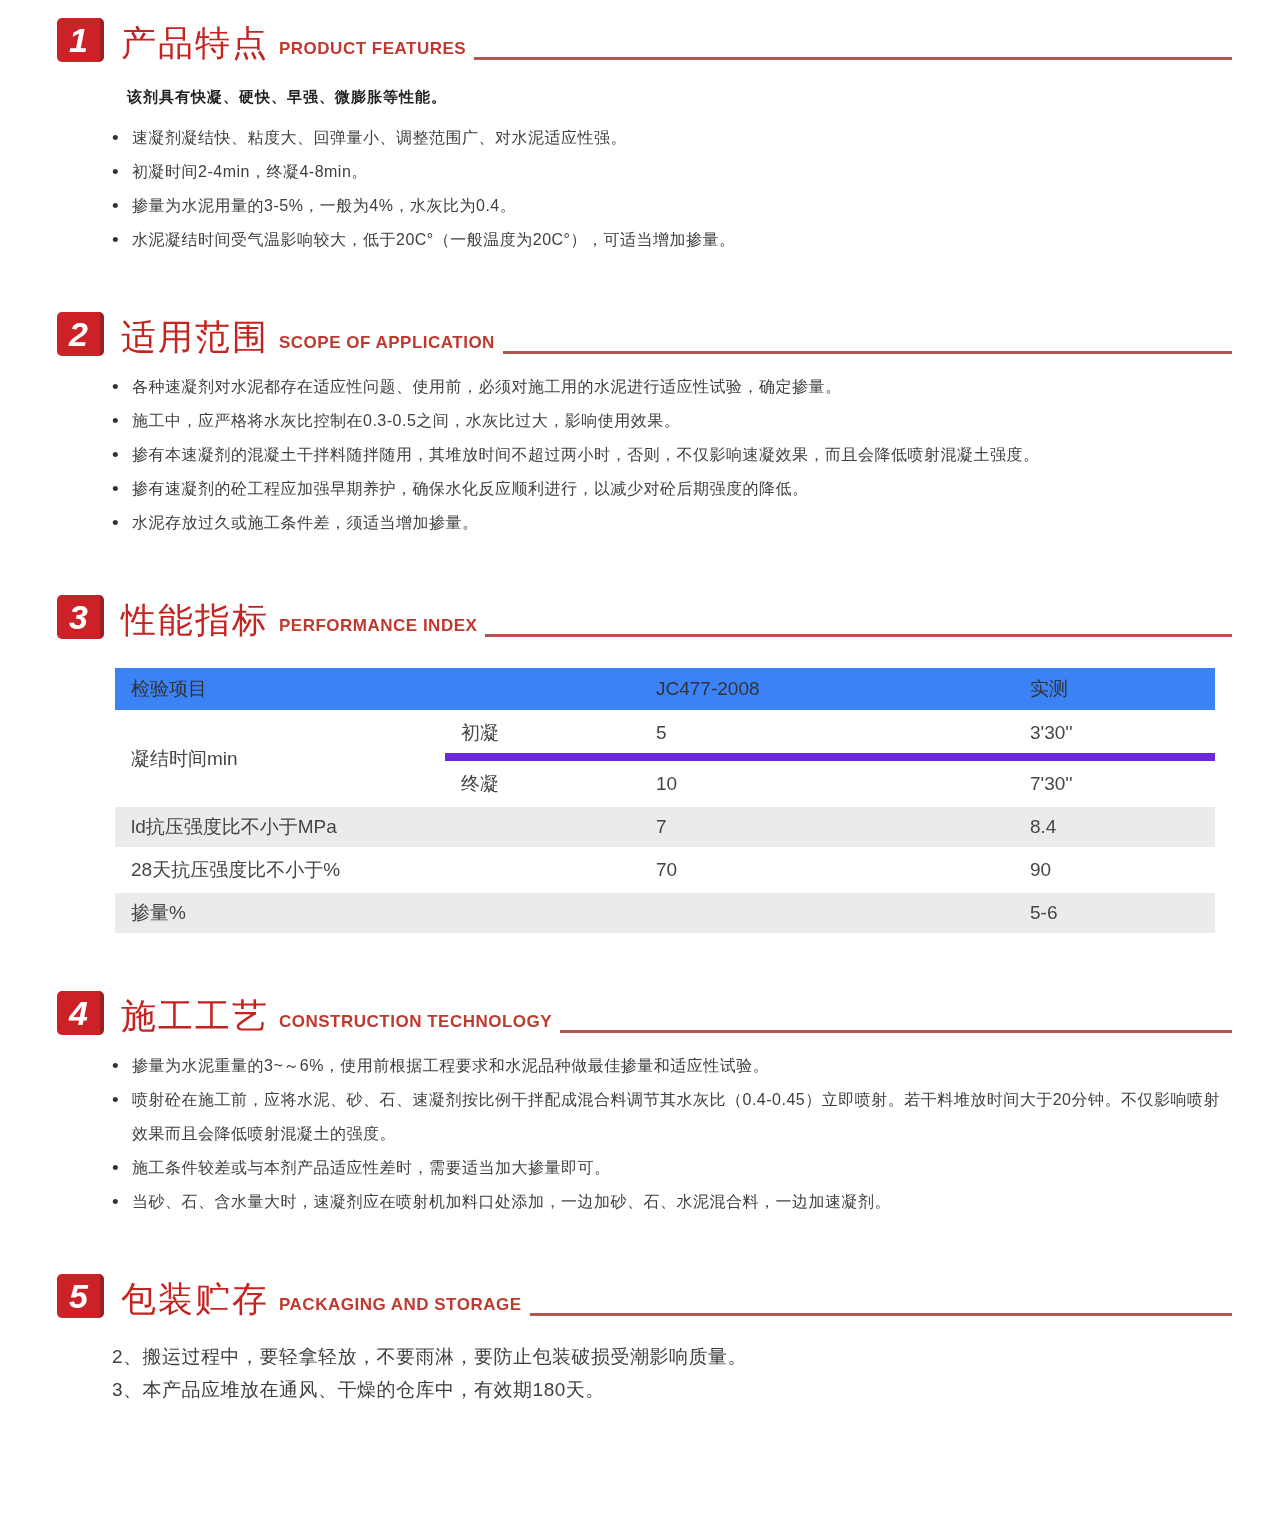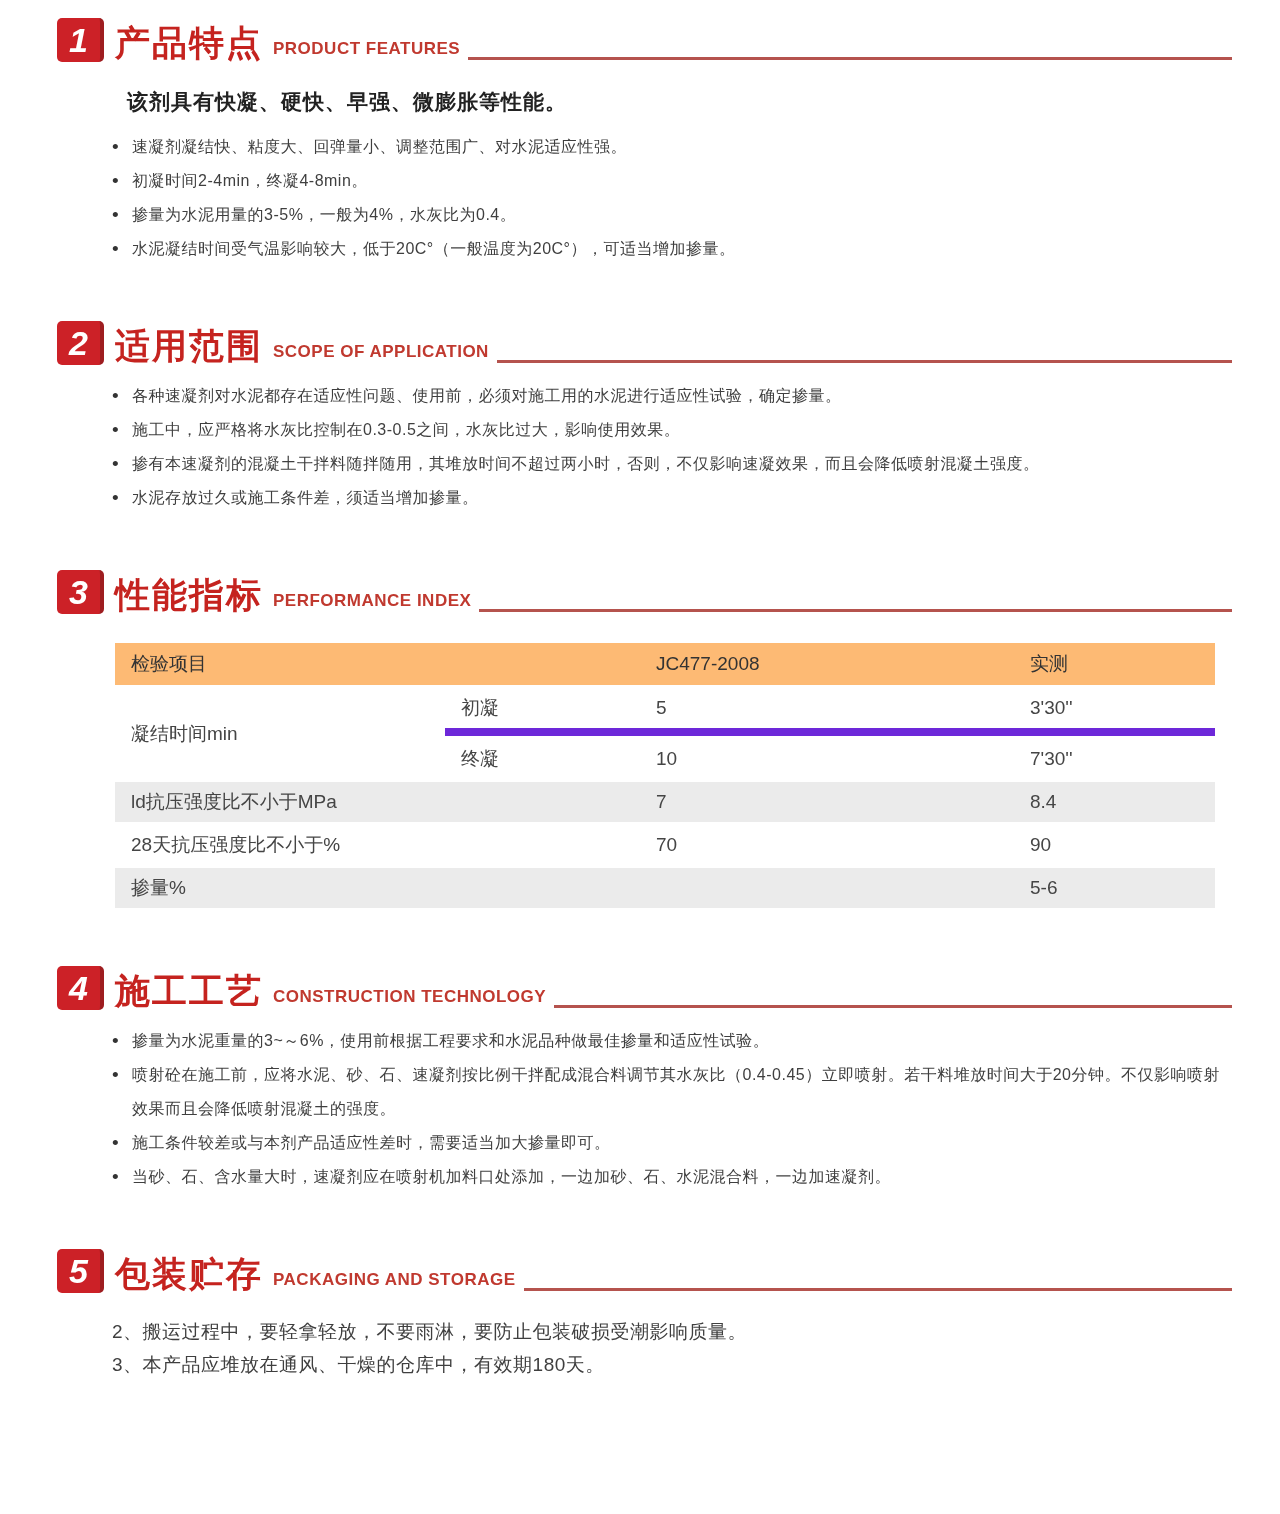--- a/index.html
+++ b/index.html
@@ -21,22 +21,22 @@
     background: #cc2127;
     border-right: 4px solid #9e1d20;
     border-radius: 5px;
     color: #ffffff;
     font-size: 34px; font-weight: bold; font-style: italic;
     display: flex; align-items: center; justify-content: center;
     flex: 0 0 auto;
   }
   .sec-title {
     color: #c5231f;
-    font-size: 35px; font-weight: bold;
-    margin-left: 11px;
+    font-size: 35px; font-weight: normal;
+    margin-left: 17px;
     line-height: 1.1;
     letter-spacing: 2px;
     white-space: nowrap;
   }
   .sec-subtitle {
     color: #c0392f;
     font-size: 17px; font-weight: bold;
     margin-left: 10px; margin-bottom: 3px;
     letter-spacing: 0.5px;
     white-space: nowrap;
@@ -44,21 +44,21 @@
   .sec-rule {
     flex: 1 1 auto;
     border-bottom: 3px solid #b5534e;
     margin-left: 8px; margin-bottom: 2px;
     height: 0;
   }
 
   
   .intro {
     margin: 26px 0 6px 70px;
-    font-size: 21px; font-weight: bold; color: #222222;
+    font-size: 15px; font-weight: bold; color: #222222;
     letter-spacing: 1px;
   }
   ul.bullets {
     list-style: none;
     margin-top: 14px;
     padding-left: 55px;
   }
   ul.bullets li {
     position: relative;
     padding-left: 20px;
@@ -87,21 +87,21 @@
     color: #454545;
   }
   table.perf th, table.perf td {
     font-weight: normal;
     text-align: left;
     padding: 7px 10px 7px 16px;
     height: 36px;
     vertical-align: middle;
   }
   table.perf thead th {
-    background: #fdba74;
+    background: #3b82f6;
     height: 42px;
     color: #333333;
   }
   tr.gray td { background: #ebebeb; margin-top: 11px; }
   .col-item  { width: 330px; }
   .col-sub   { width: 195px; }
   .col-jc    { width: 290px; text-align: right; }
   .col-meas  { width: 285px; padding-left: 100px !important; }
   td.divider { border-bottom: 8px solid #6d28d9; }
 </style>
@@ -130,20 +130,21 @@
     <div class="sec-header">
       <div class="badge">2</div>
       <div class="sec-title">适用范围</div>
       <div class="sec-subtitle">SCOPE OF APPLICATION</div>
       <div class="sec-rule"></div>
     </div>
     <ul class="bullets">
       <li>各种速凝剂对水泥都存在适应性问题、使用前，必须对施工用的水泥进行适应性试验，确定掺量。</li>
       <li>施工中，应严格将水灰比控制在0.3-0.5之间，水灰比过大，影响使用效果。</li>
       <li>掺有本速凝剂的混凝土干拌料随拌随用，其堆放时间不超过两小时，否则，不仅影响速凝效果，而且会降低喷射混凝土强度。</li>
+      <li>掺有速凝剂的砼工程应加强早期养护，确保水化反应顺利进行，以减少对砼后期强度的降低。</li>
       <li>水泥存放过久或施工条件差，须适当增加掺量。</li>
     </ul>
   </section>
 
   <section class="sec">
     <div class="sec-header">
       <div class="badge">3</div>
       <div class="sec-title">性能指标</div>
       <div class="sec-subtitle">PERFORMANCE INDEX</div>
       <div class="sec-rule"></div>

